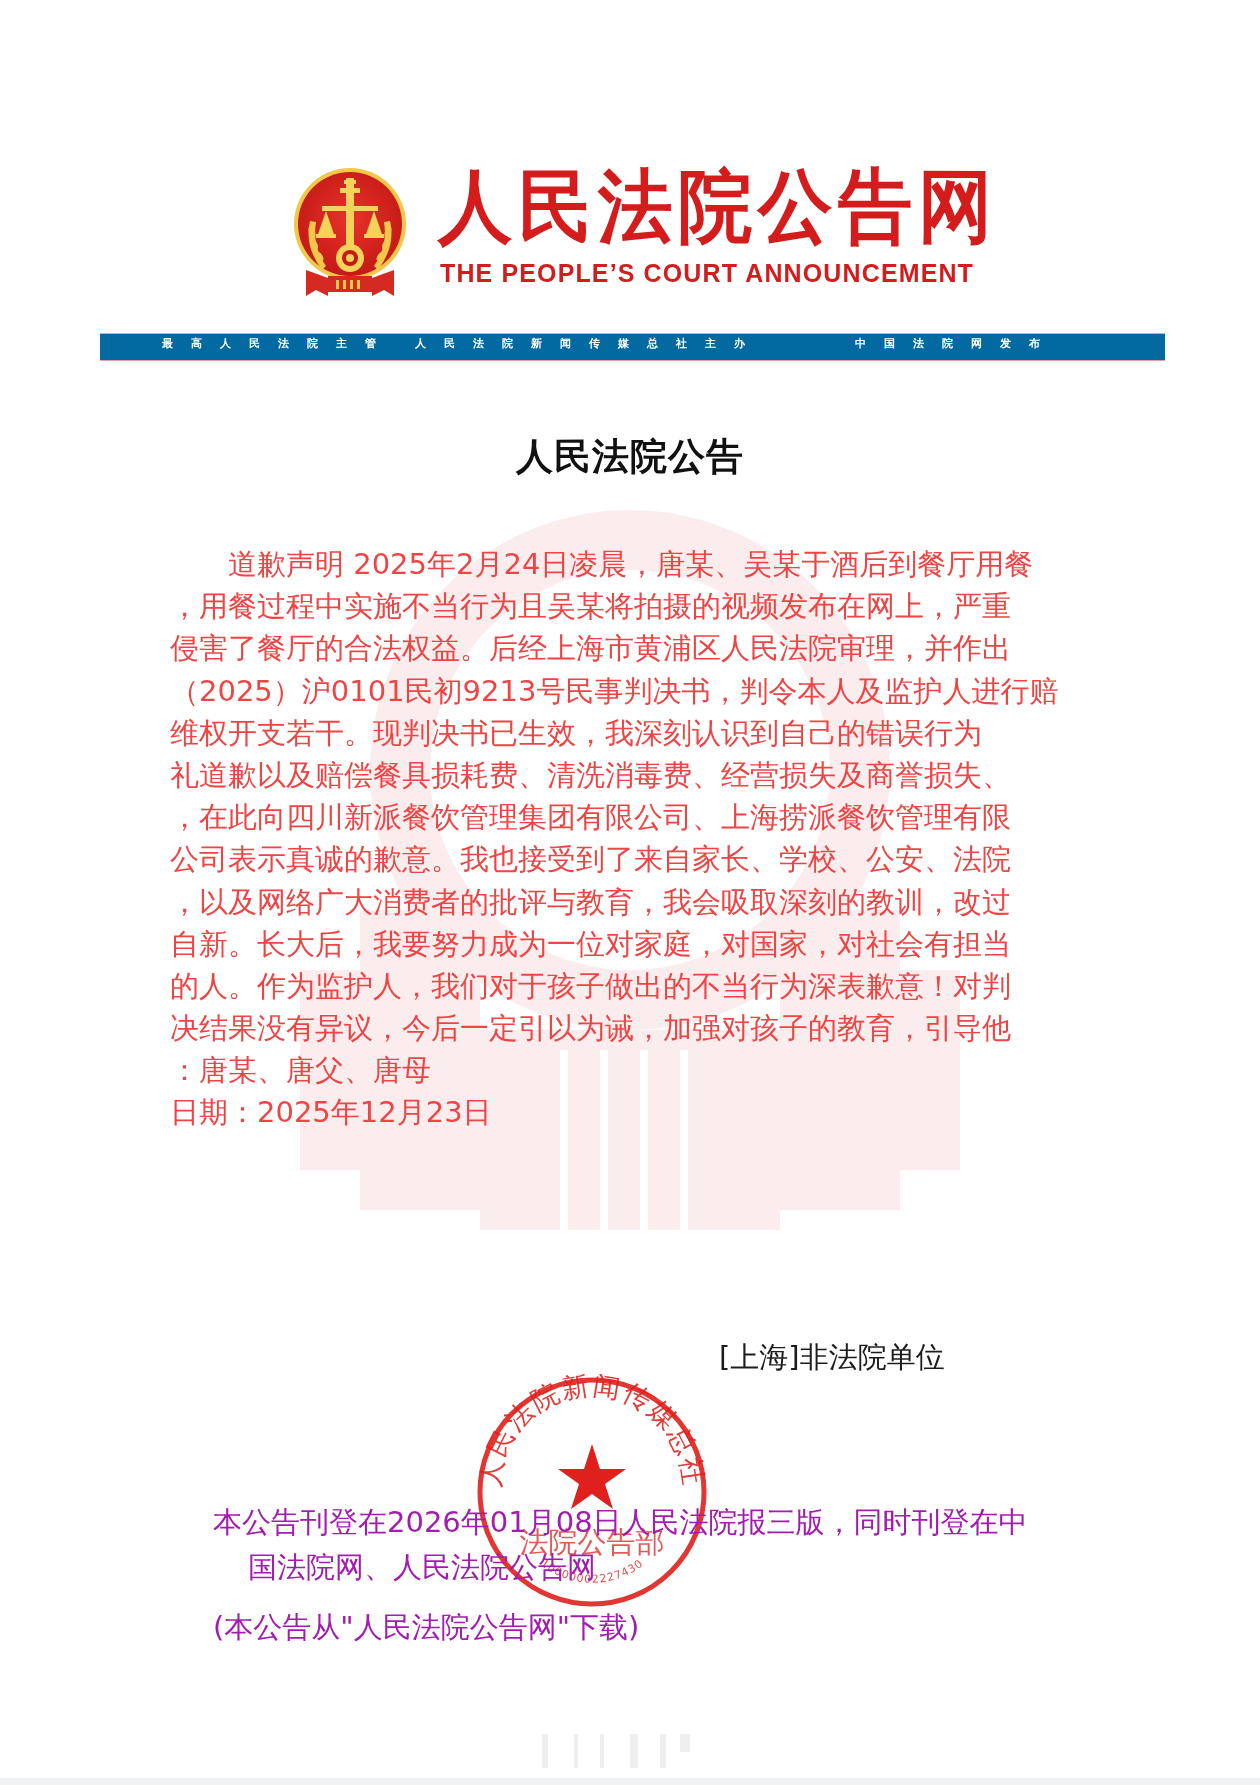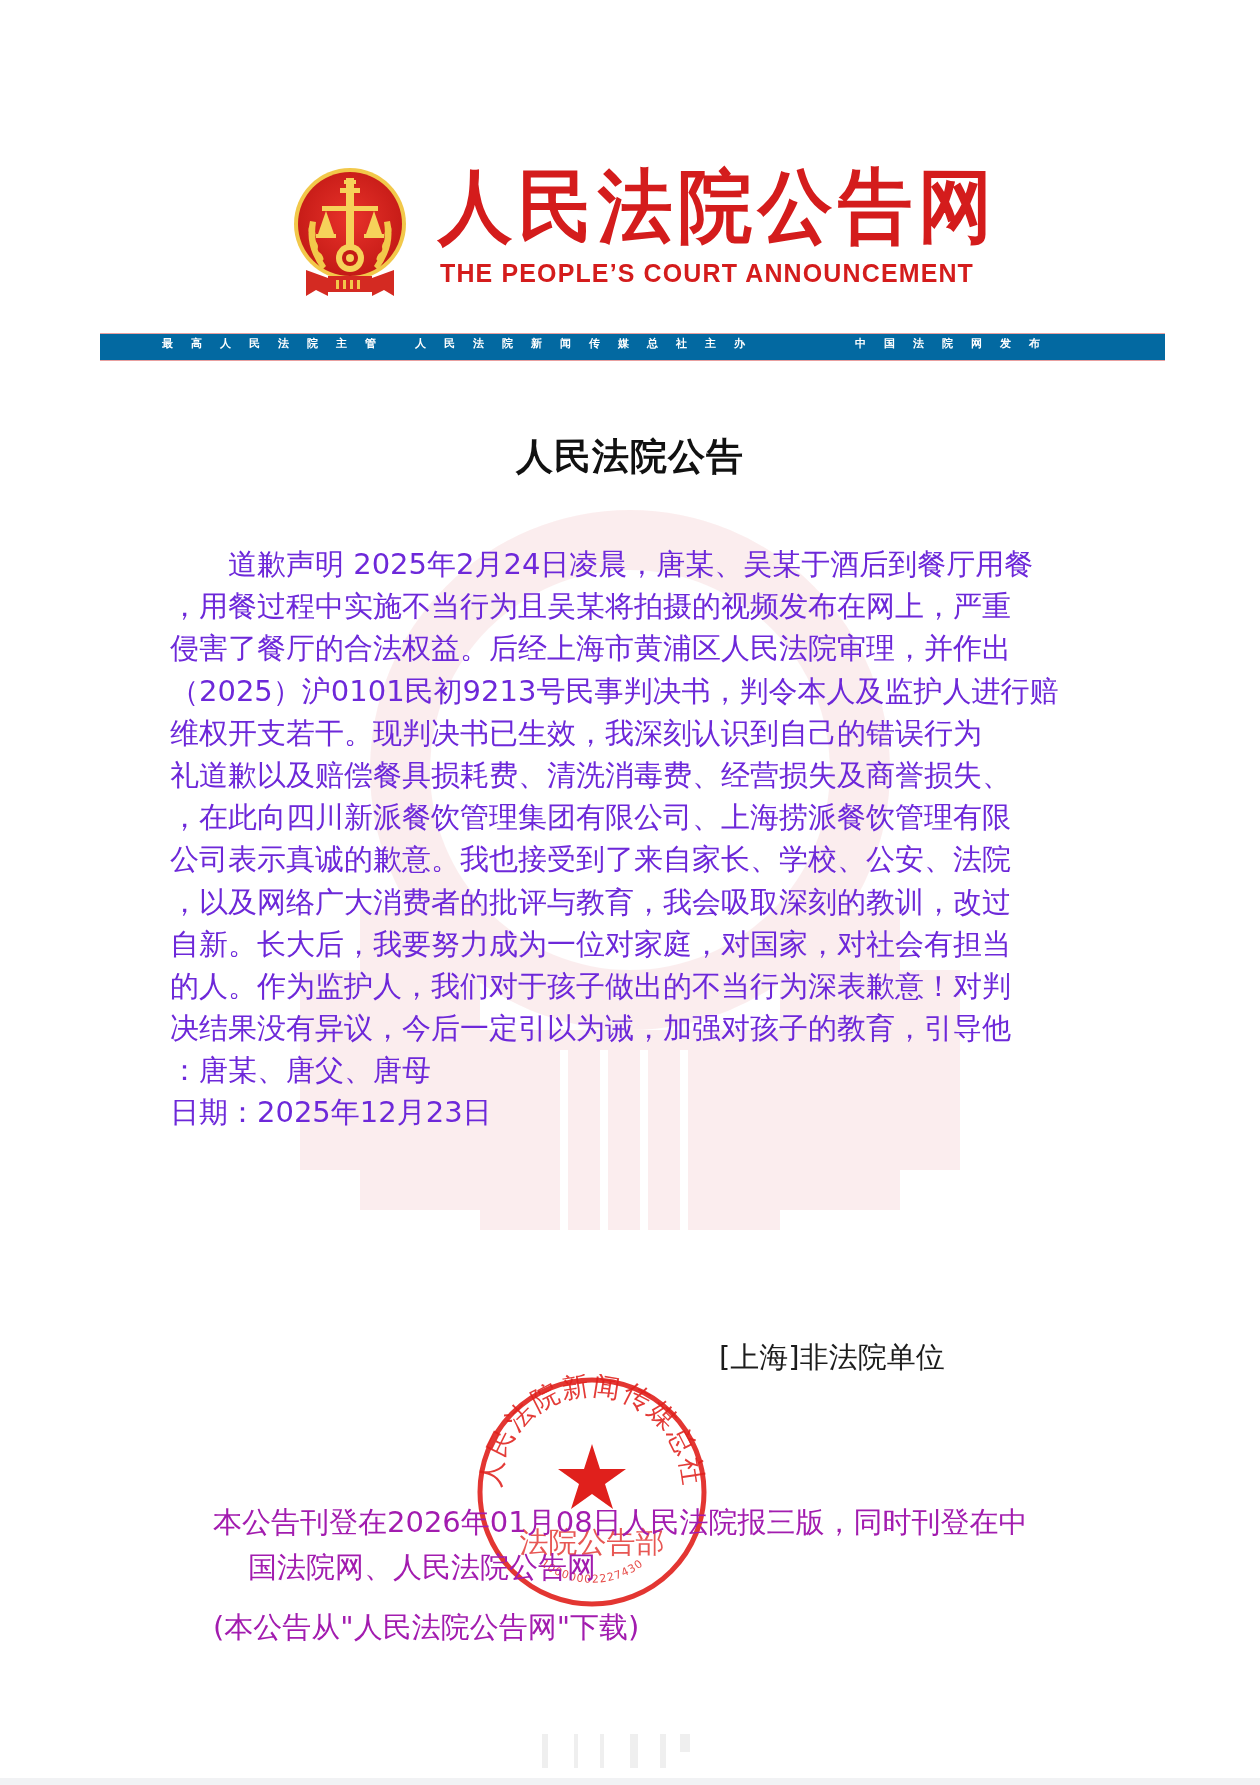--- a/index.html
+++ b/index.html
@@ -39,21 +39,21 @@
   
   #watermark { left:300px; top:470px; width:660px; height:800px; opacity:0.07; }
 
   #doc-title {
     left:0; width:1260px; top:432px; text-align:center;
     font-size:37px; font-weight:bold; color:#111; letter-spacing:1px;
   }
 
   #body-text {
     left:170px; top:543px; width:925px;
-    font-size:29px; line-height:42.2px; color:#6d28d9;
+    font-size:29px; line-height:42.2px; color:#ef4444;
   }
   .line { height:42.2px; white-space:nowrap; }
 
   #signature { left:719px; top:1338px; font-size:29px; color:#1c1c1c; white-space:nowrap; }
 
   #stamp { left:474px; top:1374px; width:236px; height:236px; }
 
   .footer-line { position:absolute; left:213px; font-size:29px; color:#a21caf; white-space:nowrap; }
 
   #bottom-watermark { left:530px; top:1732px; width:215px; height:38px; opacity:0.09; }

